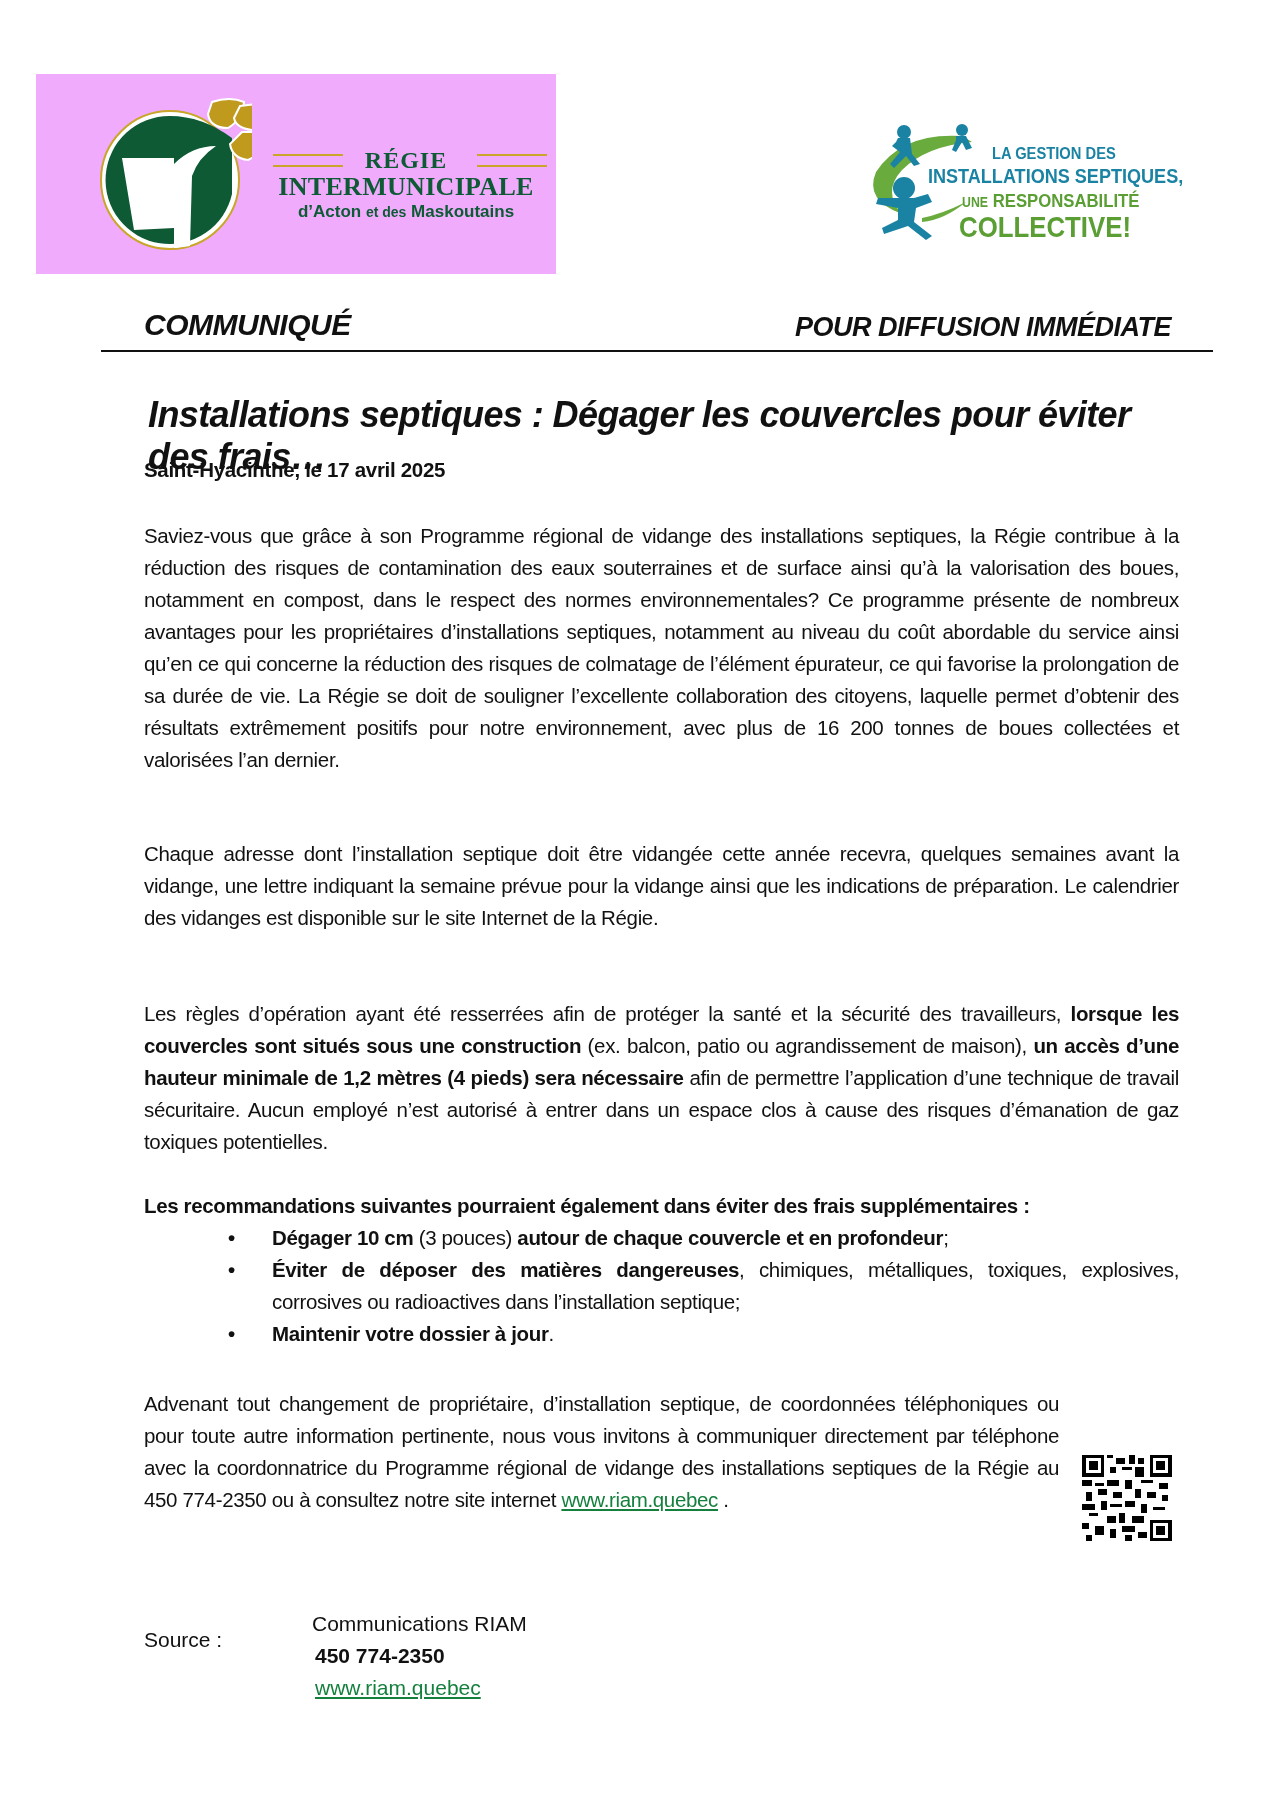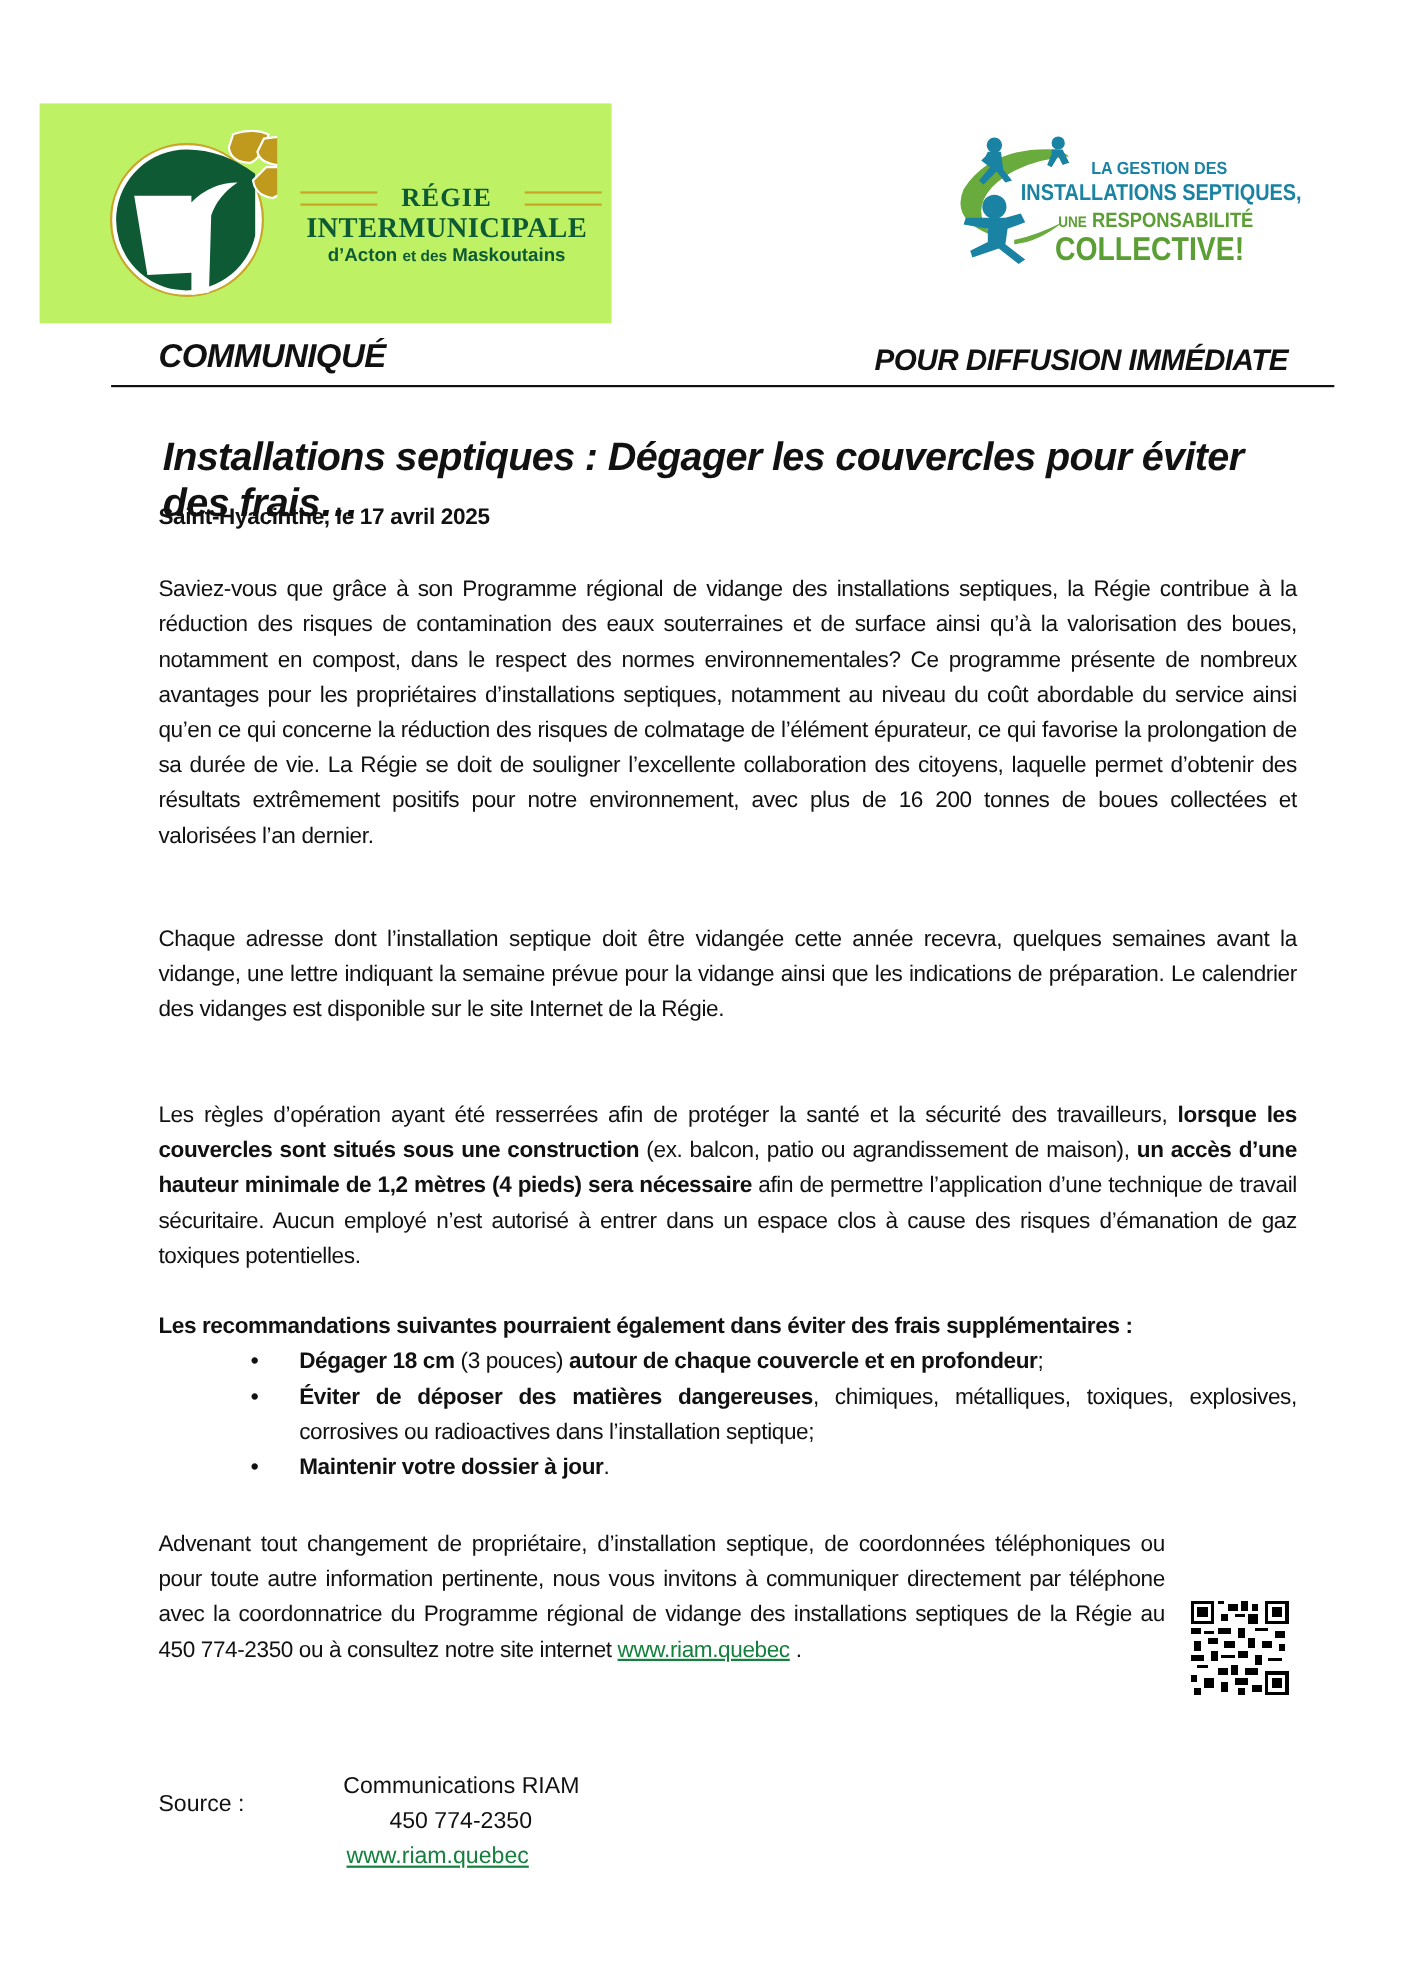--- a/index.html
+++ b/index.html
@@ -1,19 +1,19 @@
 <!DOCTYPE html>
 <html><head>
 <meta charset="utf-8">
 <style>
   html, body { margin:0; padding:0; background:#ffffff; }
   body { width:1275px; height:1800px; position:relative; overflow:hidden;
          font-family:"Liberation Sans", sans-serif; color:#111; }
 
-  .logo-left { position:absolute; left:36px; top:94px; width:520px; height:200px; background:#bef264; }
+  .logo-left { position:absolute; left:36px; top:74px; width:520px; height:200px; background:#f0abfc; }
   .logo-left svg { position:absolute; left:56px; top:24px; }
   .riam-text { position:absolute; left:225px; top:73px; width:290px; text-align:center;
                font-family:"Liberation Serif", serif; color:#0d5a35; }
   .riam-regie { font-size:24px; font-weight:bold; letter-spacing:1px; position:relative; line-height:26px; }
   .riam-regie .bar { position:absolute; top:7px; width:70px; height:9px;
                      border-top:2px solid #c9a528; border-bottom:2px solid #c9a528; }
   .riam-regie .bar.l { left:12px; } .riam-regie .bar.r { right:4px; }
   .riam-inter { font-size:26px; font-weight:bold; line-height:28px; letter-spacing:0.3px; }
   .riam-acton { font-family:"Liberation Sans", sans-serif; font-size:17px; font-weight:bold; line-height:22px; }
   .riam-acton .small { font-size:14px; }
@@ -43,21 +43,21 @@
   .p4 li { position:relative; }
   .p4 li .bullet { position:absolute; left:-44px; top:0; font-weight:bold; }
   .p5 { top:1388px; width:915px; }
   .qr { position:absolute; left:1082px; top:1455px; }
   a.link { color:#15803d; text-decoration:underline; }
   b { font-weight:bold; }
 
   .source { position:absolute; left:144px; top:1608px; font-size:21px; line-height:32px; }
   .source .lbl { position:absolute; left:0; top:16px; white-space:nowrap; }
   .source .vals { position:absolute; left:168px; top:0; white-space:nowrap; }
-  .source .phone { font-weight:normal; padding-left:3px;margin-left:39px; }
+  .source .phone { font-weight:bold; padding-left:3px; }
   .source .url { padding-left:3px; }
 </style>
 </head>
 <body>
 
 <div class="logo-left">
   <svg width="160" height="160" viewBox="0 0 160 160">
     <circle cx="78" cy="82" r="69" fill="#ffffff" stroke="#c9a528" stroke-width="2"></circle>
     <path d="M78 18 A64 64 0 1 0 140 96 L140 40 Q110 18 78 18 Z" fill="#0d5a35"></path>
     <path d="M30 60 L82 60 L82 66 Q100 48 124 48 Q106 60 100 78 L98 148 L84 150 L82 150 L82 130 L42 132 Z" fill="#ffffff"></path>
@@ -101,21 +101,21 @@
 <div class="body p1">Saviez-vous que grâce à son Programme régional de vidange des installations septiques, la Régie contribue à la réduction des risques de contamination des eaux souterraines et de surface ainsi qu’à la valorisation des boues, notamment en compost, dans le respect des normes environnementales? Ce programme présente de nombreux avantages pour les propriétaires d’installations septiques, notamment au niveau du coût abordable du service ainsi qu’en ce qui concerne la réduction des risques de colmatage de l’élément épurateur, ce qui favorise la prolongation de sa durée de vie. La Régie se doit de souligner l’excellente collaboration des citoyens, laquelle permet d’obtenir des résultats extrêmement positifs pour notre environnement, avec plus de 16 200 tonnes de boues collectées et valorisées l’an dernier.</div>
 <div class="body p2">Chaque adresse dont l’installation septique doit être vidangée cette année recevra, quelques semaines avant la vidange, une lettre indiquant la semaine prévue pour la vidange ainsi que les indications de préparation. Le calendrier des vidanges est disponible sur le site Internet de la Régie.</div>
 
 <div class="body p3">
   <span>Les règles d’opération ayant été resserrées afin de protéger la santé et la sécurité des travailleurs, </span><b>lorsque les couvercles sont situés sous une construction</b><span> (ex. balcon, patio ou agrandissement de maison), </span><b>un accès d’une hauteur minimale de 1,2 mètres (4 pieds) sera nécessaire</b><span> afin de permettre l’application d’une technique de travail sécuritaire. Aucun employé n’est autorisé à entrer dans un espace clos à cause des risques d’émanation de gaz toxiques potentielles.</span>
 </div>
 
 <div class="body p4">
   <div class="lead">Les recommandations suivantes pourraient également dans éviter des frais supplémentaires :</div>
   <ul>
-    <li><span class="bullet">•</span><b>Dégager 18 cm</b><span> (3 pouces) </span><b>autour de chaque couvercle et en profondeur</b><span>;</span></li>
+    <li><span class="bullet">•</span><b>Dégager 10 cm</b><span> (3 pouces) </span><b>autour de chaque couvercle et en profondeur</b><span>;</span></li>
     <li><span class="bullet">•</span><b>Éviter de déposer des matières dangereuses</b><span>, chimiques, métalliques, toxiques, explosives, corrosives ou radioactives dans l’installation septique;</span></li>
     <li><span class="bullet">•</span><b>Maintenir votre dossier à jour</b><span>.</span></li>
   </ul>
 </div>
 
 <div class="body p5">
   <span>Advenant tout changement de propriétaire, d’installation septique, de coordonnées téléphoniques ou pour toute autre information pertinente, nous vous invitons à communiquer directement par téléphone avec la coordonnatrice du Programme régional de vidange des installations septiques de la Régie au 450 774-2350 ou à consultez notre site internet </span><a class="link">www.riam.quebec</a><span> .</span>
 </div>
 
 <svg class="qr" width="90" height="86" viewBox="0 0 29 28" shape-rendering="crispEdges">

